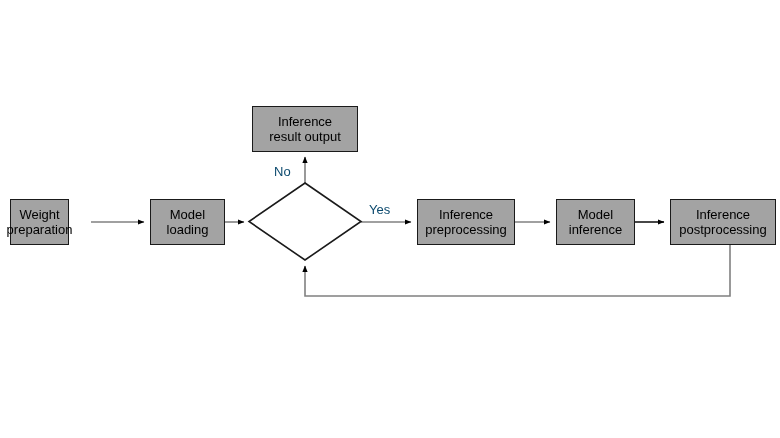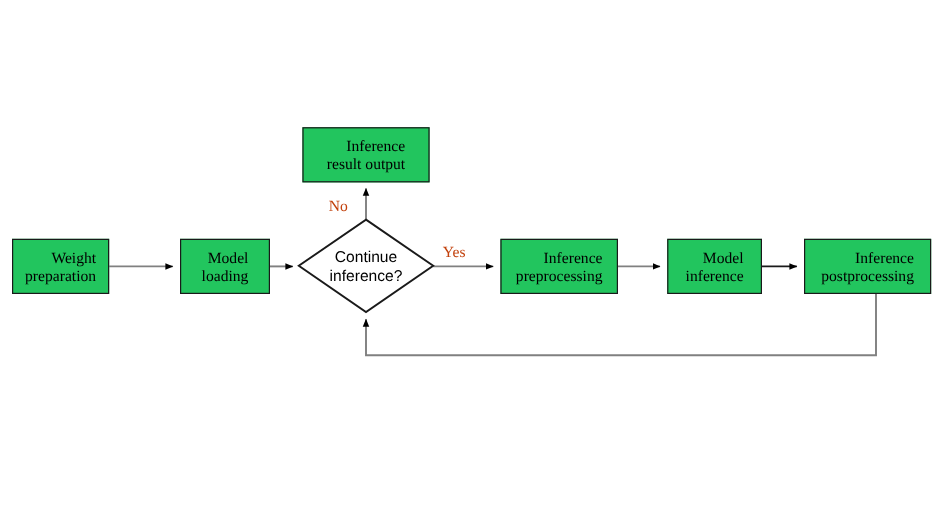--- a/index.html
+++ b/index.html
@@ -21,49 +21,49 @@
     position: absolute;
     left: 0;
     top: 0;
     width: 780px;
     height: 438px;
   }
   .node-box {
     position: absolute;
     box-sizing: border-box;
     border: 1.6px solid #1a1a1a;
-    background: #22c55e;
+    background: #a3a3a3;
     display: flex;
     align-items: center;
     justify-content: center;
-    text-align: right;
+    text-align: center;
     color: #000000;
-    font-family: Liberation Serif, serif;
+    font-family: Liberation Sans, sans-serif;
     font-size: 13px;
     line-height: 15.5px;
     letter-spacing: 0px;
     white-space: pre-line;
   }
   .decision-label {
     position: absolute;
     display: flex;
     align-items: center;
     justify-content: center;
     text-align: center;
     color: #000000;
     font-family: "Liberation Sans", sans-serif;
     font-size: 13px;
     line-height: 15.5px;
     white-space: pre-line;
     pointer-events: none;
   }
   .edge-label {
     position: absolute;
-    color: #c2410c;
-    font-family: Liberation Serif, serif;
+    color: #0c4a6e;
+    font-family: Liberation Sans, sans-serif;
     font-size: 13px;
     line-height: 15px;
     white-space: nowrap;
   }
 </style>
 </head>
 <body>
 
 <div id="canvas">
 
@@ -100,28 +100,26 @@
 
     <g>
       <path d="M730,245 L730,296 L305,296 L305,266" fill="none" stroke="#808080" stroke-width="1.6" marker-end="url(#arrow-black)"></path>
     </g>
 
     <g>
       <polygon points="305,183 361,221.5 305,260 249,221.5" fill="#ffffff" stroke="#1a1a1a" stroke-width="1.6" stroke-linejoin="miter"></polygon>
     </g>
   </svg>
 
-  <div class="node-box" style="left:10px; top:199px; width:81px; height:46px;">Weight
+  <div class="node-box" style="left:10px; top:199px; width:59px; height:46px;">Weight
 preparation</div>
 
   <div class="node-box" style="left:150px; top:199px; width:75px; height:46px;">Model
 loading</div>
 
-  <div class="decision-label" style="left:249px; top:183px; width:112px; height:77px;">Continue
-inference?</div>
 
   <div class="node-box" style="left:252px; top:106px; width:106px; height:46px;">Inference
 result output</div>
 
   <div class="node-box" style="left:417px; top:199px; width:98px; height:46px;">Inference
 preprocessing</div>
 
   <div class="node-box" style="left:556px; top:199px; width:79px; height:46px;">Model
 inference</div>
 

